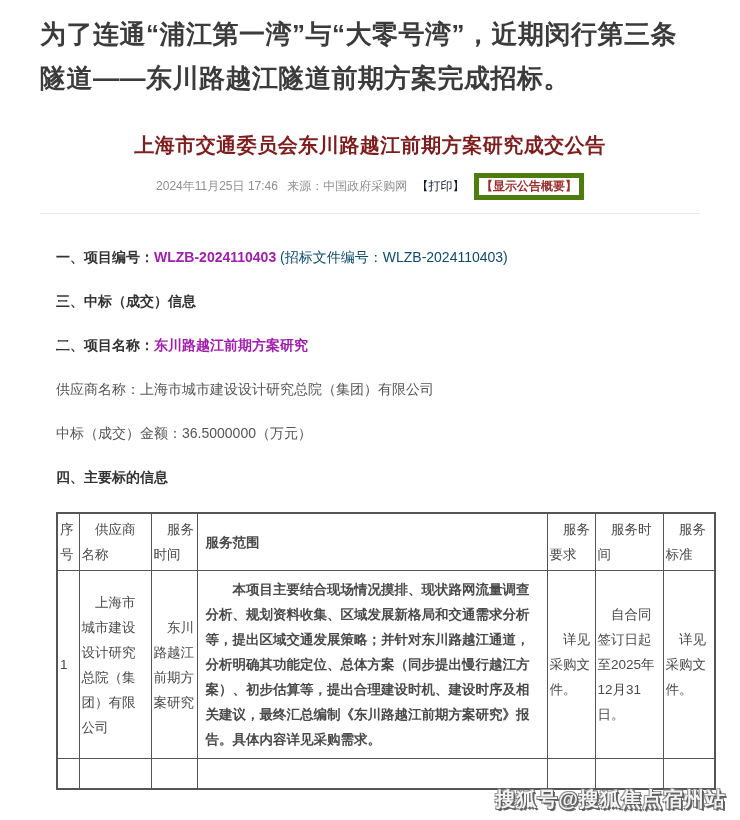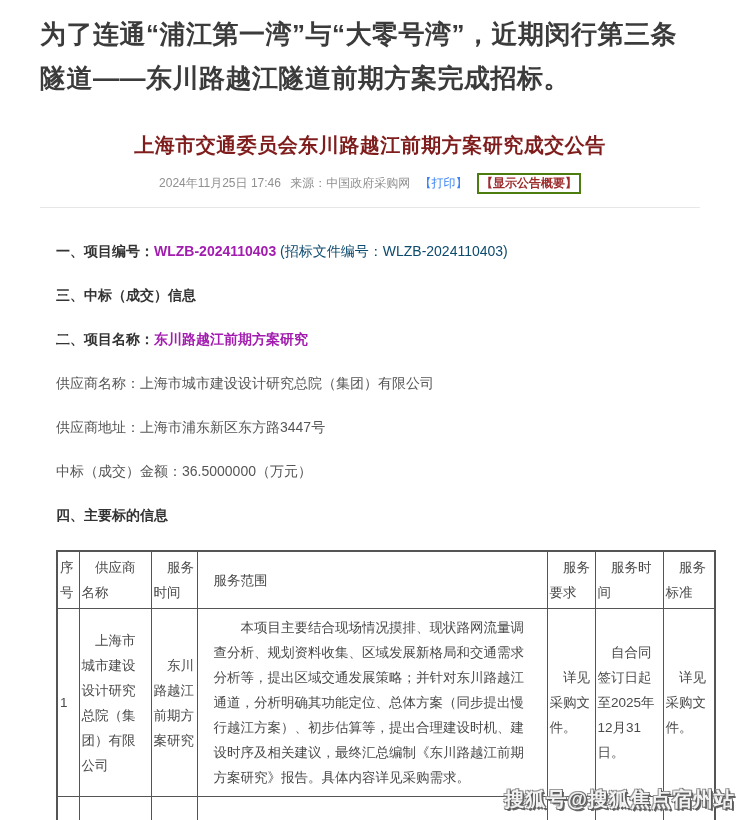--- a/index.html
+++ b/index.html
@@ -25,25 +25,25 @@
     letter-spacing: 0.5px;
   }
 
   .meta {
     margin-top: 14px;
     text-align: center;
     font-size: 12px; color: #8f8f8f;
     line-height: 17px;
   }
   .meta span { margin: 0 3px; }
-  .meta .print { color: #3b82f6; cursor: pointer; }
+  .meta .print { color: #0f172a; cursor: pointer; }
   .meta .badge {
     display: inline-block;
     color: #9d2c2c;
-    border: 2px solid #4d7c0f;
+    border: 5px solid #4d7c0f;
     padding: 0 2px;
     font-weight: 700;
     cursor: pointer;
     background: #fff;
   }
 
   .divider {
     border: none;
     border-top: 1px solid #e7e7e7;
     margin: 13px 40px 0 40px;
@@ -70,28 +70,29 @@
     text-align: left;
     line-height: 25px;
     padding: 3px 2px;
     text-indent: 1em;
     overflow: hidden;
   }
   .award-table thead th { height: 56px; }
   .award-table .c-no { text-indent: 0; padding-left: 2px; }
   .award-table .c-scope {
     text-indent: 0;
-    padding: 6px 16px;
+    padding: 6px 8px;
+    font-weight: bold;
   }
   .award-table td.c-scope { text-indent: 2em; margin-top: 28px; }
   .award-table .empty-row td { height: 30px; }
 
   .watermark {
     position: absolute;
-    right: 5px; top: 786px;
+    right: 14px; top: 786px;
     font-size: 20px; font-weight: 700;
     color: #f4f4f4;
     letter-spacing: 1px;
     text-shadow:
       1px 1px 0 #5a5a5a,
       2px 2px 0 #6a6a6a,
       -1px -1px 0 #9a9a9a,
       1px -1px 0 #7a7a7a,
       -1px 1px 0 #7a7a7a;
     white-space: nowrap;
@@ -121,23 +122,20 @@
       <span class="note">(招标文件编号：WLZB-2024110403)</span>
     </p>
     <p class="sec">
       <span class="lbl-bold">三、中标（成交）信息</span>
     </p>
     <p class="sec">
       <span class="lbl-bold">二、项目名称：</span><span class="val-bold">东川路越江前期方案研究</span>
     </p>
     <p class="sec">
       <span>供应商名称：</span><span>上海市城市建设设计研究总院（集团）有限公司</span>
-    </p>
-    <p class="sec">
-      <span>供应商地址：</span><span>上海市浦东新区东方路3447号</span>
     </p>
     <p class="sec">
       <span>中标（成交）金额：</span><span>36.5000000（万元）</span>
     </p>
     <p class="sec">
       <span class="lbl-bold">四、主要标的信息</span>
     </p>
   </div>
 
   <table class="award-table">

